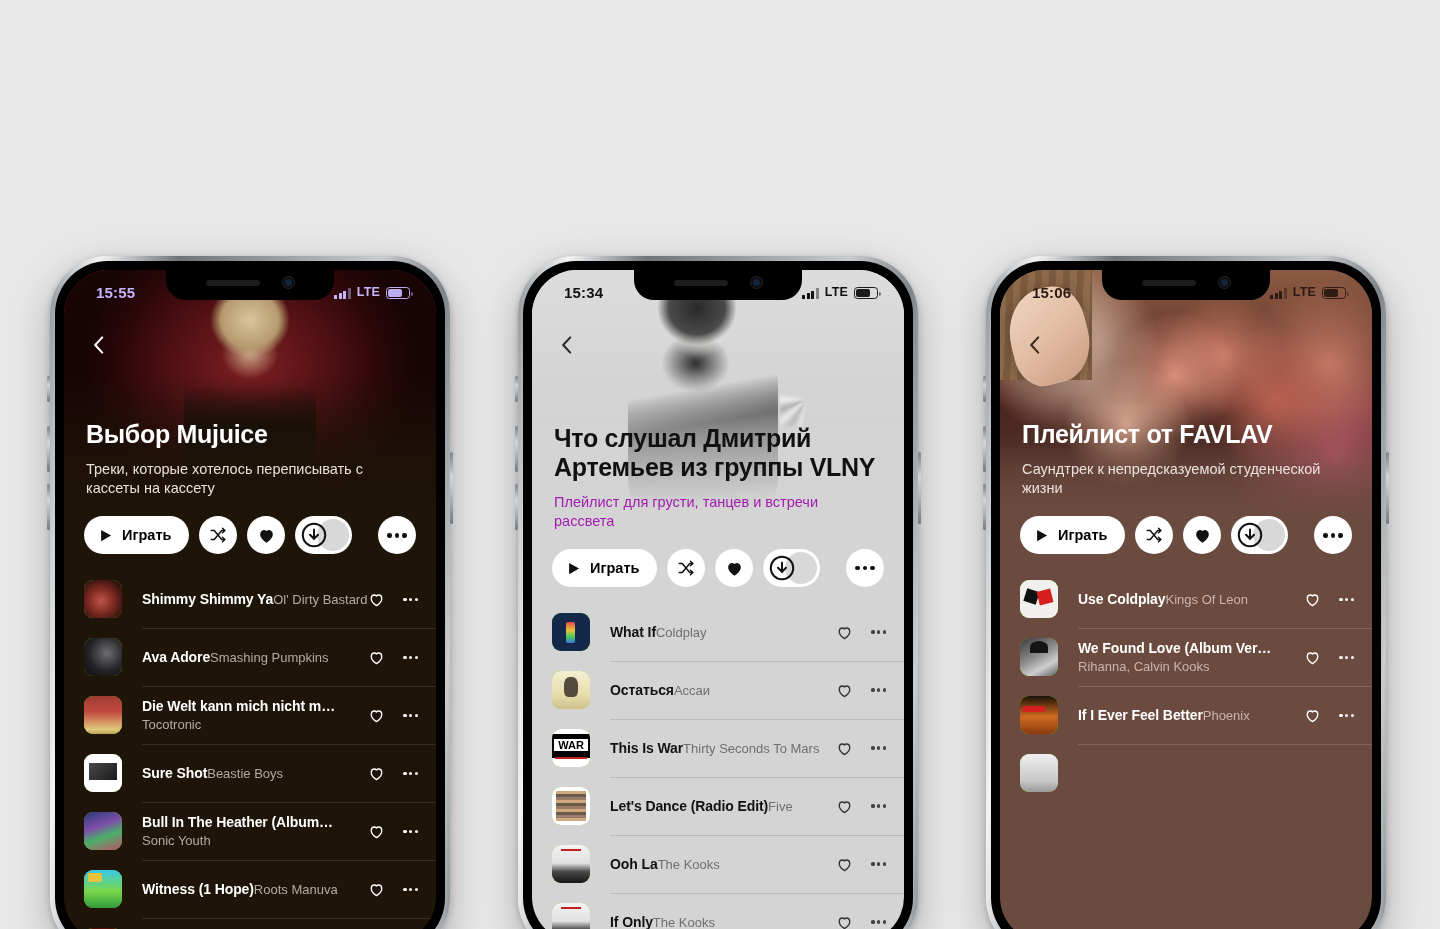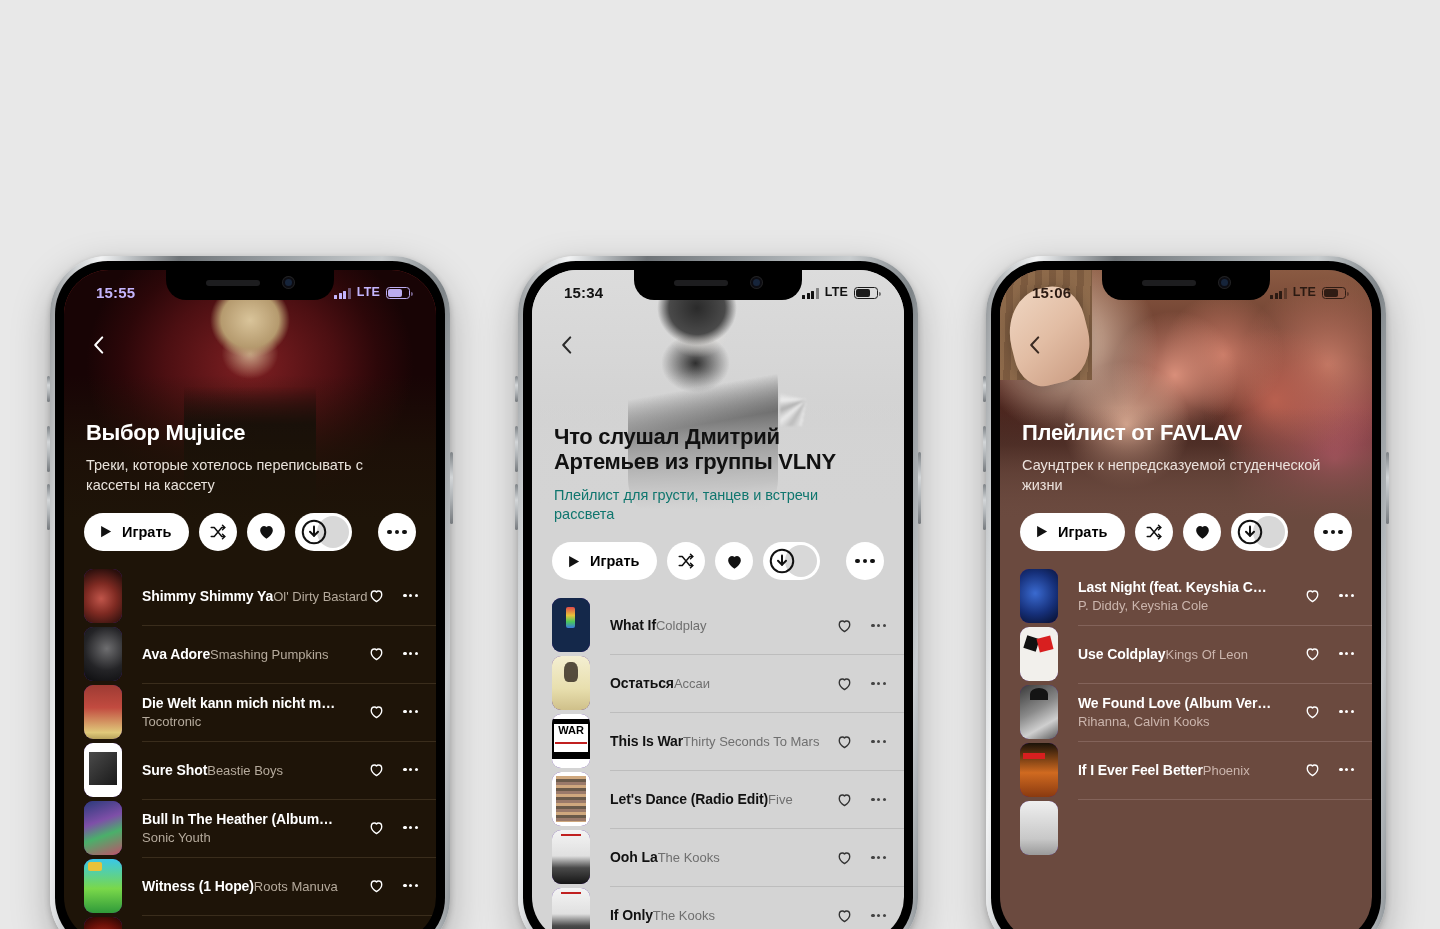--- a/index.html
+++ b/index.html
@@ -79,42 +79,42 @@
   .back {
     position:absolute; top:62px; left:22px; z-index:30;
     width:26px; height:26px;
   }
   .back svg { width:100%; height:100%; }
 
   
   .content { position:absolute; inset:0; display:flex; flex-direction:column; z-index:20; }
   .head-pad { height:150px; flex:0 0 auto; }
   .meta { padding: 0 22px; }
-  .title { font-size:22px; font-weight:800; line-height:1.15; letter-spacing:-0.3px; }
+  .title { font-size:25px; font-weight:800; line-height:1.15; letter-spacing:-0.3px; }
   .subtitle { font-size:14.5px; line-height:1.33; margin-top:11px; }
 
   .actions { display:flex; align-items:center; padding: 0 20px; margin-top:18px; gap:10px; }
   .pill {
     height:38px; border-radius:19px; background:#fff; display:flex; align-items:center;
     justify-content:center; flex:0 0 auto; color:#000;
   }
   .pill-play { padding: 0 18px 0 14px; gap:9px; font-size:14.5px; font-weight:600; }
   .pill-round { width:38px; }
   .pill-dl { width:57px; position:relative; justify-content:flex-start; padding-left:4px; }
   .pill-dl .knob { position:absolute; right:3px; top:3px; width:32px; height:32px; border-radius:16px; background:#d8d8d8; }
   .pill-dl .dlicon { position:relative; z-index:2; width:30px; height:30px; }
   .pill-more { width:38px; margin-left:auto; letter-spacing:1px; }
   .dots { display:flex; gap:3px; }
   .dots i { width:4.5px; height:4.5px; border-radius:50%; background:#111; display:block; }
 
   
   .tracks { margin-top:16px; flex:1 1 auto; overflow:hidden; padding-left:20px; }
   .track { display:flex; align-items:center; height:58px; position:relative; padding-right:18px; }
   .track + .track .trk-line { position:absolute; top:0; left:58px; right:0; height:1px; }
-  .cover { width:38px; height:54px; border-radius:9px; flex:0 0 auto; overflow:hidden; position:relative; background:#4c1d95; }
+  .cover { width:38px; height:38px; border-radius:9px; flex:0 0 auto; overflow:hidden; position:relative; background:#84cc16; }
   .trk-txt { margin-left:20px; flex:1 1 auto; min-width:0; }
   .trk-name { font-size:14px; font-weight:700; white-space:nowrap; overflow:hidden; text-overflow:ellipsis; letter-spacing:-0.1px; }
   .trk-artist { font-size:13px; margin-top:3px; white-space:nowrap; overflow:hidden; text-overflow:ellipsis; }
   .trk-acts { display:flex; align-items:center; gap:18px; flex:0 0 auto; margin-left:10px; }
   .heart svg { width:17px; height:17px; display:block; }
   .tdots { display:flex; gap:2.5px; }
   .tdots i { width:3.2px; height:3.2px; border-radius:50%; display:block; }
 
   
   .p1 .screen { background:#1e1408; color:#fff; }
@@ -153,21 +153,21 @@
       linear-gradient(170deg, rgba(0,0,0,0) 48%, #3a3a3a 62%, #6a6a6a 88%, rgba(170,170,170,0) 100%);
     border-radius:48% 48% 14% 14%;
   }
   .p2 .hero .wing {
     position:absolute; right:4px; top:36px; width:120px; height:120px;
     background: conic-gradient(from 190deg at 22% 78%, rgba(255,255,255,0.95) 0deg, rgba(160,160,160,.85) 22deg, rgba(255,255,255,.9) 40deg, rgba(140,140,140,.75) 58deg, rgba(250,250,250,.9) 78deg, rgba(212,212,212,0) 96deg);
     filter: blur(1.2px);
     border-radius: 0 60% 40% 0;
   }
   .p2 .hero .fade { background: linear-gradient(180deg, rgba(212,212,212,0) 40%, rgba(212,212,212,.55) 66%, #d4d4d4 96%); }
-  .p2 .subtitle { color:#0f766e; }
+  .p2 .subtitle { color:#a21caf; }
   .p2 .trk-artist { color:#6f6f6f; }
   .p2 .trk-line { background:#bdbdbd; }
   .p2 .heart svg { stroke:#333; }
   .p2 .tdots i { background:#444; }
 
   
   .p3 .screen { background:#6b4a3f; color:#fff; }
   .p3 .statusbar { color:#2b1a12; }
   .p3 .hero .art {
     background:
@@ -717,39 +717,20 @@
                   <i></i>
                   <i></i>
                 </span>
             </div>
           </div>
 
           <div class="tracks">
             <div class="track">
               <span class="trk-line"></span>
               <span class="cover">
-                  <span class="cv" style="background:radial-gradient(circle at 40% 45%,#3a6ad0 0%,#16307a 55%,#060d28 100%);"></span>
-                </span>
-              <span class="trk-txt"><span class="trk-name">Last Night (feat. Keyshia C…</span><span class="trk-artist">P. Diddy, Keyshia Cole</span></span>
-              <span class="trk-acts">
-                <span class="heart">
-                    <svg viewBox="0 0 24 24" fill="none" stroke-width="1.9" stroke-linecap="round" stroke-linejoin="round">
-                      <path d="M12 20.6s-7.4-4.7-7.4-9.7C4.6 7.4 6.9 5.6 9.1 5.6c1.7 0 2.6 1 2.9 1.5.3-.5 1.2-1.5 2.9-1.5 2.2 0 4.5 1.8 4.5 5.3 0 5-7.4 9.7-7.4 9.7z"></path>
-                    </svg>
-                  </span>
-                <span class="tdots">
-                    <i></i>
-                    <i></i>
-                    <i></i>
-                  </span>
-              </span>
-            </div>
-            <div class="track">
-              <span class="trk-line"></span>
-              <span class="cover">
                   <span class="cv" style="background:#f2f0ec;"></span>
                   <span class="cv" style="left:5px;top:10px;width:13px;height:13px;background:#111;transform:rotate(18deg);"></span>
                   <span class="cv" style="left:18px;top:10px;width:14px;height:14px;background:#d81f1f;transform:rotate(-14deg);"></span>
                 </span>
               <span class="trk-txt"><span class="trk-name">Use Coldplay</span><span class="trk-artist">Kings Of Leon</span></span>
               <span class="trk-acts">
                 <span class="heart">
                     <svg viewBox="0 0 24 24" fill="none" stroke-width="1.9" stroke-linecap="round" stroke-linejoin="round">
                       <path d="M12 20.6s-7.4-4.7-7.4-9.7C4.6 7.4 6.9 5.6 9.1 5.6c1.7 0 2.6 1 2.9 1.5.3-.5 1.2-1.5 2.9-1.5 2.2 0 4.5 1.8 4.5 5.3 0 5-7.4 9.7-7.4 9.7z"></path>
                     </svg>

